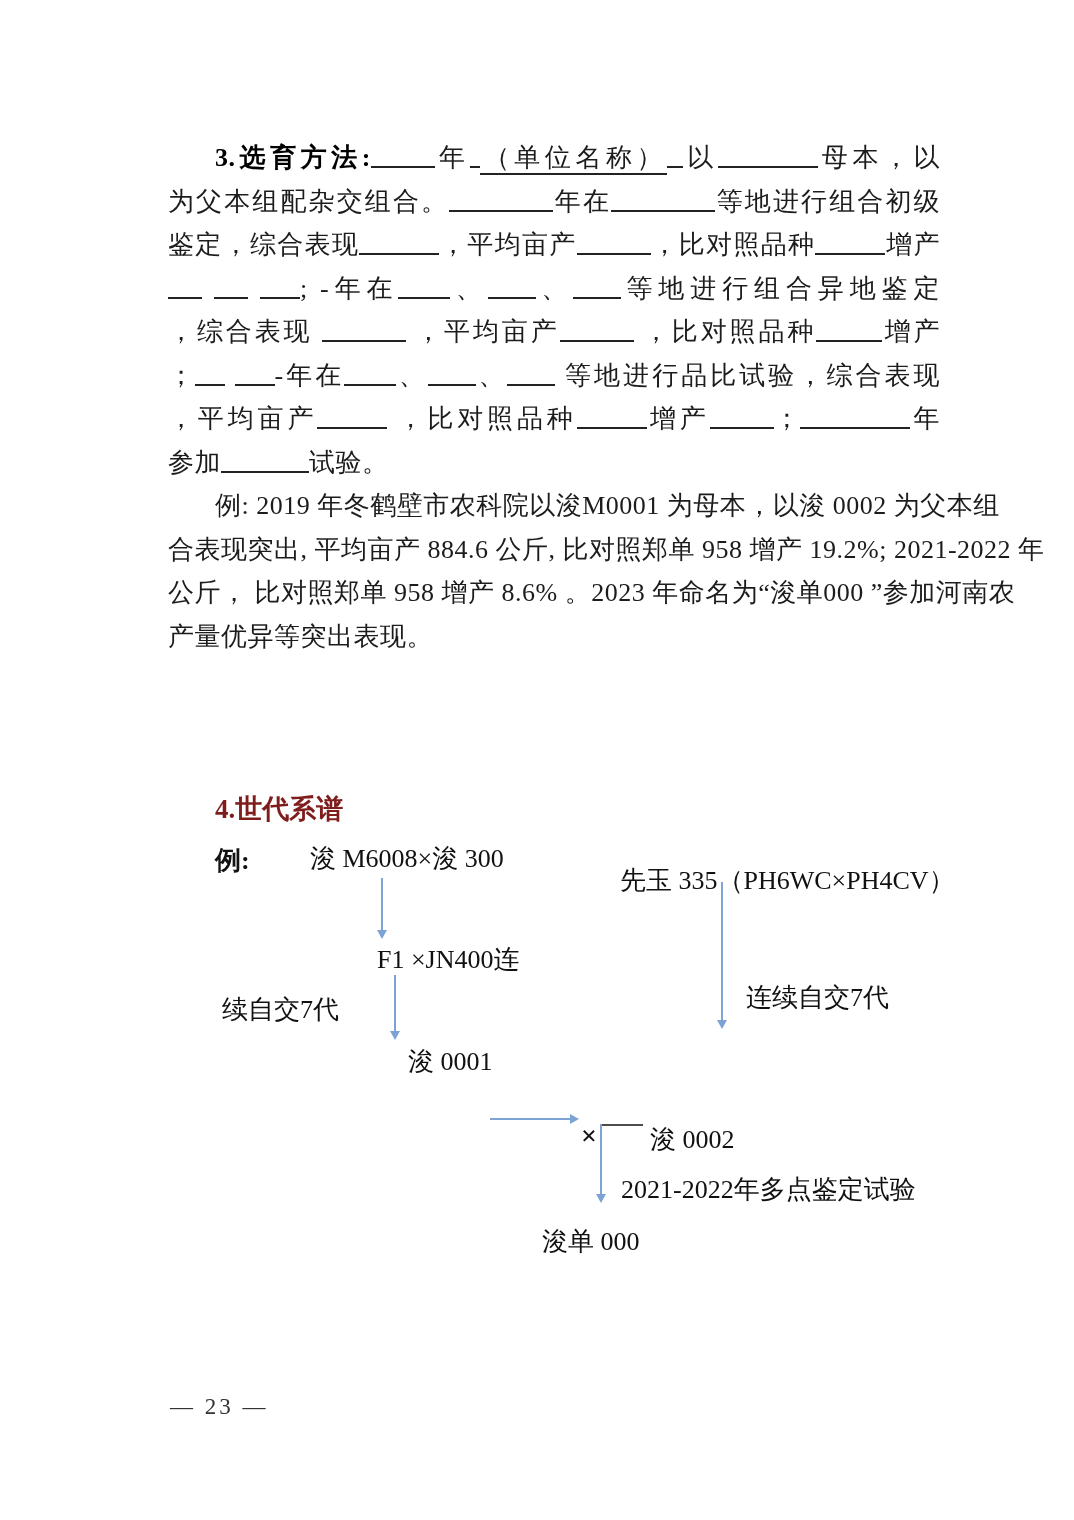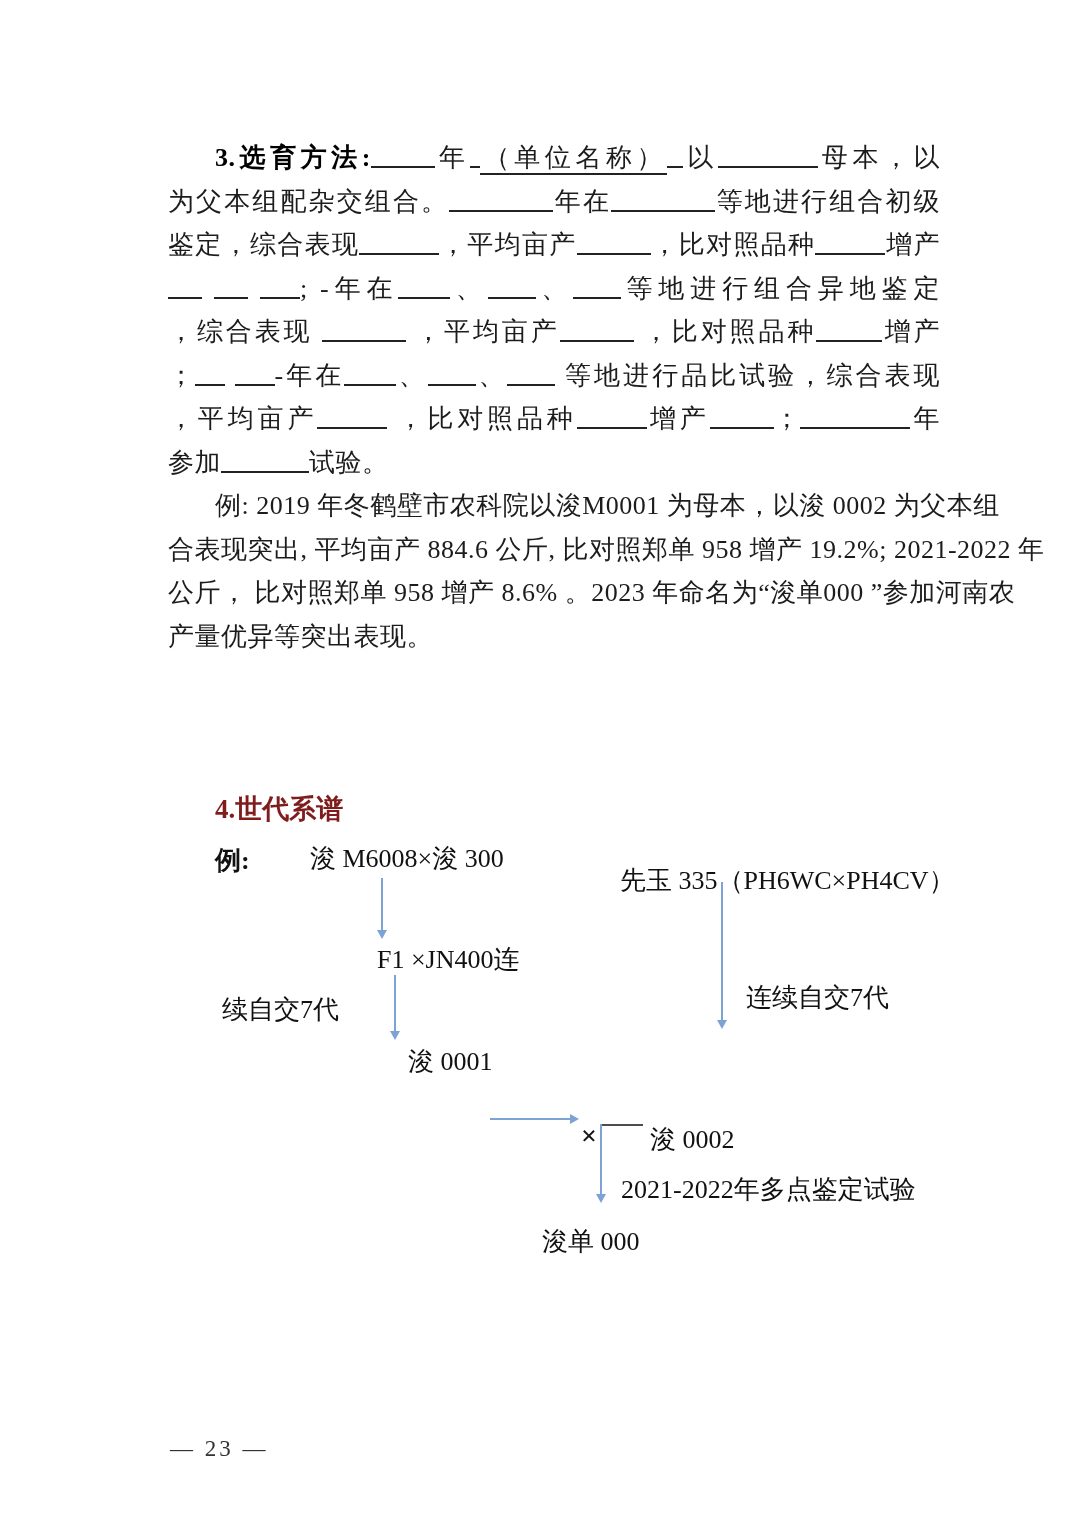--- a/index.html
+++ b/index.html
@@ -40,21 +40,21 @@
   .harrow::after{
     content:"";position:absolute;right:-9px;top:-4.5px;
     border:5.5px solid transparent;border-left:9px solid var(--arrow,#7da3d4);
     border-right:none;
   }
   .elbow-h{position:absolute;height:2px;background:var(--elbow,#4d4d4d);}
   .cross-x{position:absolute;font-size:28px;font-weight:bold;color:#111;line-height:1;}
   
   .pageno{
     position:absolute;left:170px;top:1394px;font-size:23px;color:#333;
-    letter-spacing:3px;font-family:"Liberation Serif","DejaVu Serif",serif;margin-top:42px;
+    letter-spacing:3px;font-family:"Liberation Serif","DejaVu Serif",serif;
   }
 </style>
 </head>
 <body>
 
 <div id="page">
 
   <div id="form-lines" class="textblock" style="top:136px;">
       <div class="line stretch" style="padding-left: 47px;"><span class="seg-bold">3.选育方法:</span><span class="blank" style="width: 64px;"></span><span>年</span><span class="blank" style="width: 10px;"></span><span class="seg-underline">（单位名称）</span><span class="blank" style="width: 16px;"></span><span>以</span><span class="blank" style="width: 100px;"></span><span>母本，以</span></div>
       <div class="line stretch"><span>为父本组配杂交组合。</span><span class="blank" style="width: 104px;"></span><span>年在</span><span class="blank" style="width: 104px;"></span><span>等地进行组合初级</span></div>

